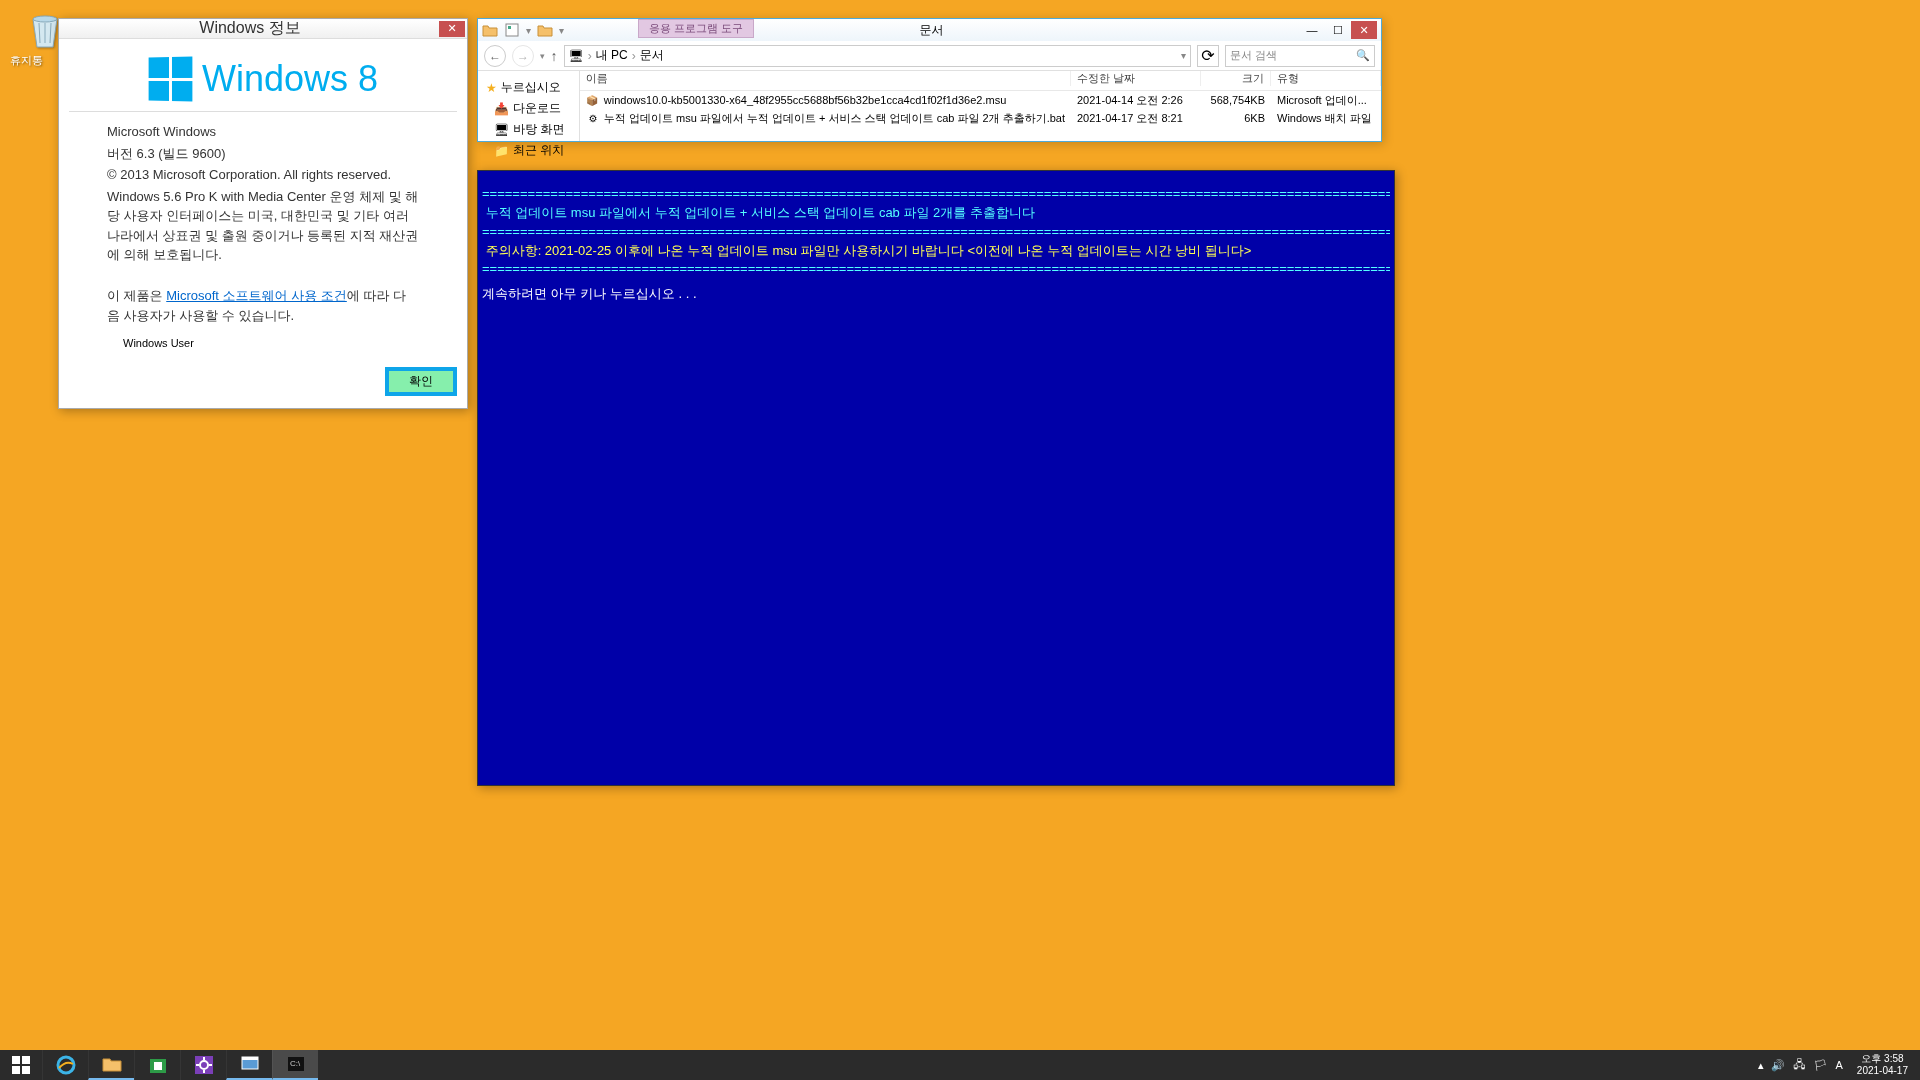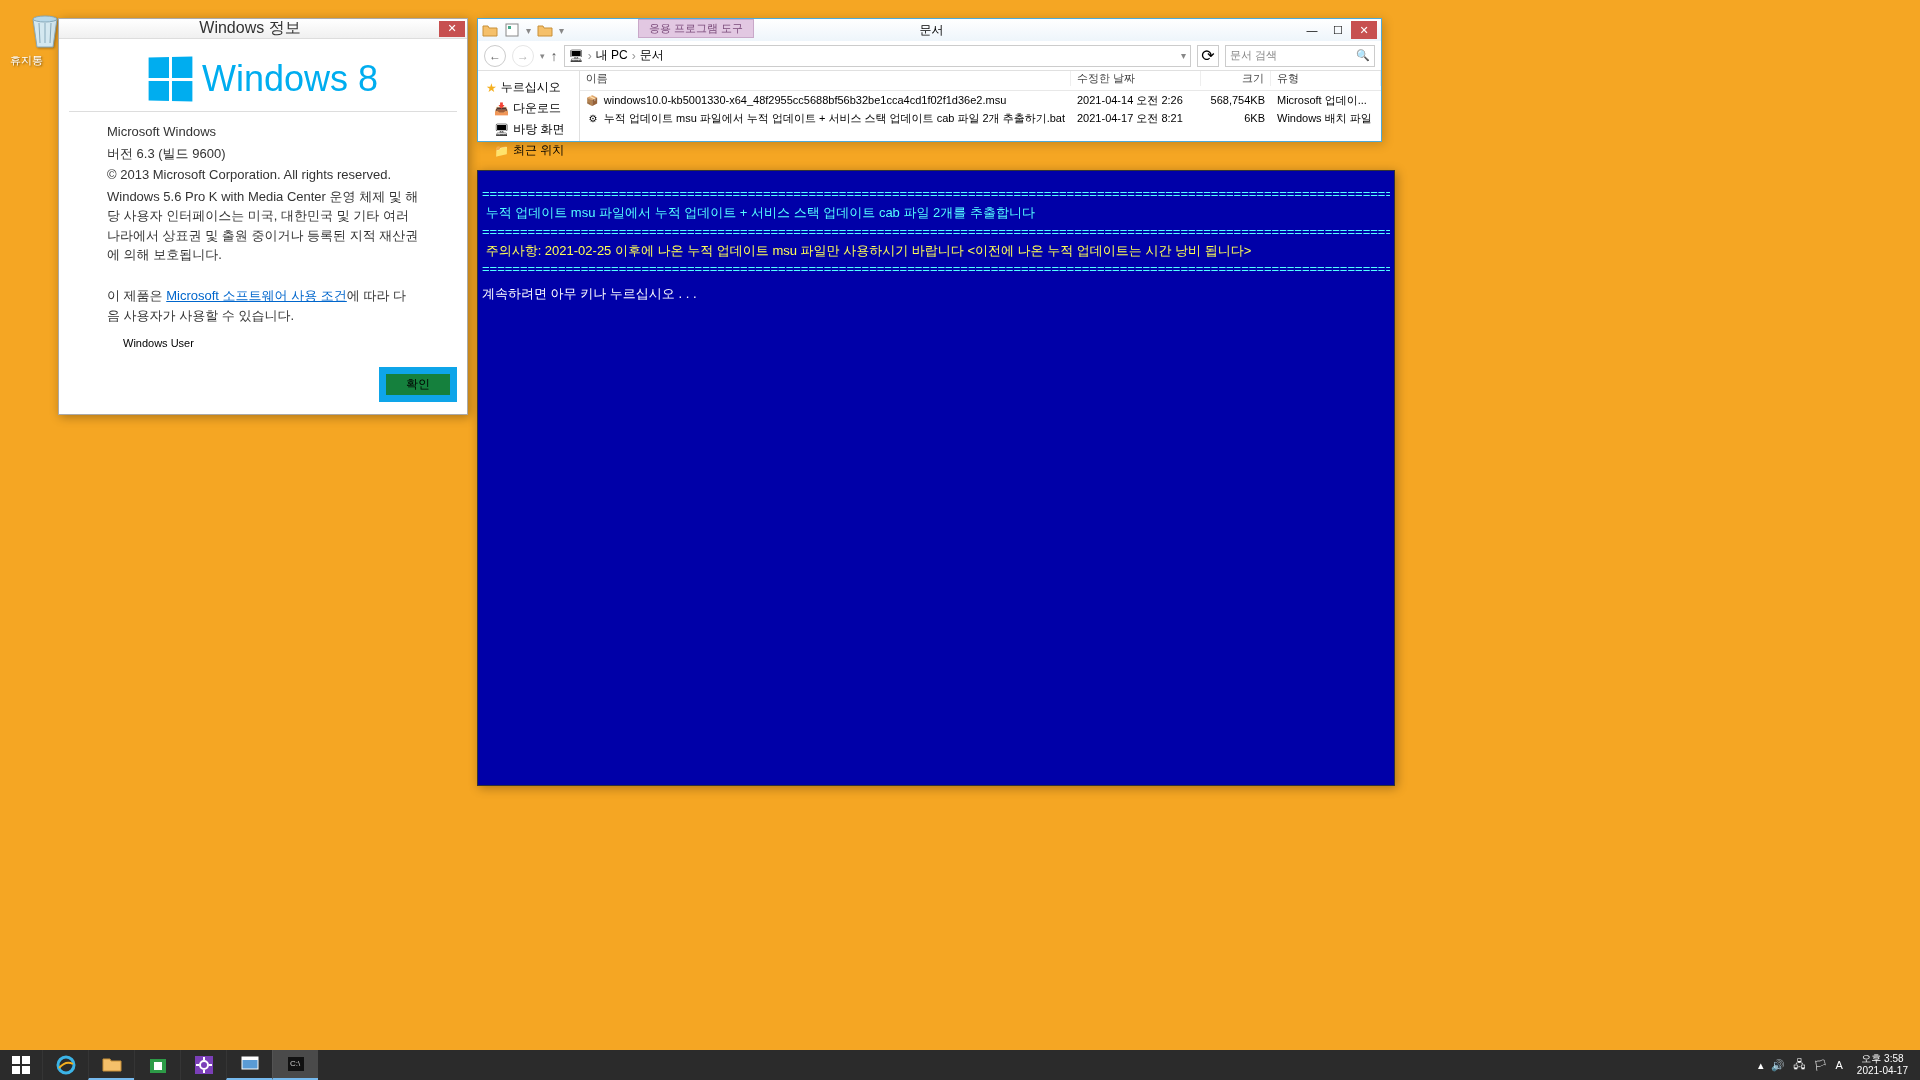--- a/index.html
+++ b/index.html
@@ -20,21 +20,21 @@
 .winver .logo { display: inline-flex; align-items: center; gap: 10px; color: #00adef; }
 .winver .logo .tiles { width: 44px; height: 44px; display: grid; grid-template-columns: 1fr 1fr; grid-template-rows: 1fr 1fr; gap: 3px; transform: perspective(100px) rotateY(-6deg); }
 .winver .logo .tiles div { background: #00adef; }
 .winver .logo-text { font-size: 36px; font-weight: 300; }
 .winver .sep { height: 1px; background: #ddd; margin: 0 10px; }
 .winver .info { padding: 10px 48px 10px 48px; font-size: 13px; color: #333; line-height: 1.5; }
 .winver .info p { margin-bottom: 2px; }
 .winver .link { color: #0066cc; text-decoration: underline; cursor: pointer; }
 .winver .user-info { padding: 0 48px 10px 64px; font-size: 11px; }
 .winver .btn-row { padding: 8px 10px 12px; text-align: right; }
-.winver .ok-btn { padding: 2px 20px; font-size: 12px; border: 7px solid #0ea5e9; background: #15803d; cursor: pointer; }
+.winver .ok-btn { padding: 2px 20px; font-size: 12px; border: 4px solid #0ea5e9; background: #86efac; cursor: pointer; }
 
 
 .explorer { position: absolute; top: 18px; left: 477px; width: 905px; background: white; border: 1px solid #4faad8; box-shadow: 2px 2px 10px rgba(0,0,0,0.2); }
 .explorer .titlebar { height: 22px; background: linear-gradient(#fff,#eef5fb); display: flex; align-items: center; padding: 0 4px; position: relative; }
 .explorer .titlebar .qat { display: flex; gap: 6px; align-items: center; }
 .explorer .titlebar .qat-icon { width: 16px; height: 16px; }
 .explorer .titlebar .doc-title { flex: 1; text-align: center; font-size: 12px; }
 .explorer .titlebar .tool-tab { position: absolute; left: 160px; top: 0; background: #e2c8e2; border: 1px solid #c9a8c9; padding: 1px 10px; font-size: 11px; color: #7a4a7a; }
 .explorer .titlebar .win-controls { display: flex; }
 .explorer .titlebar .win-controls div { width: 26px; height: 18px; display: flex; align-items: center; justify-content: center; font-size: 11px; cursor: pointer; }

